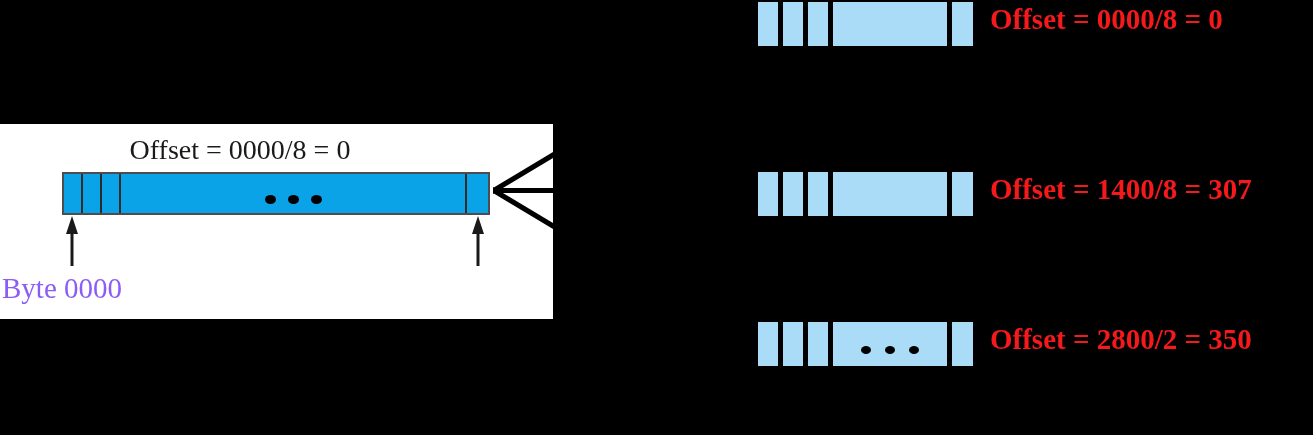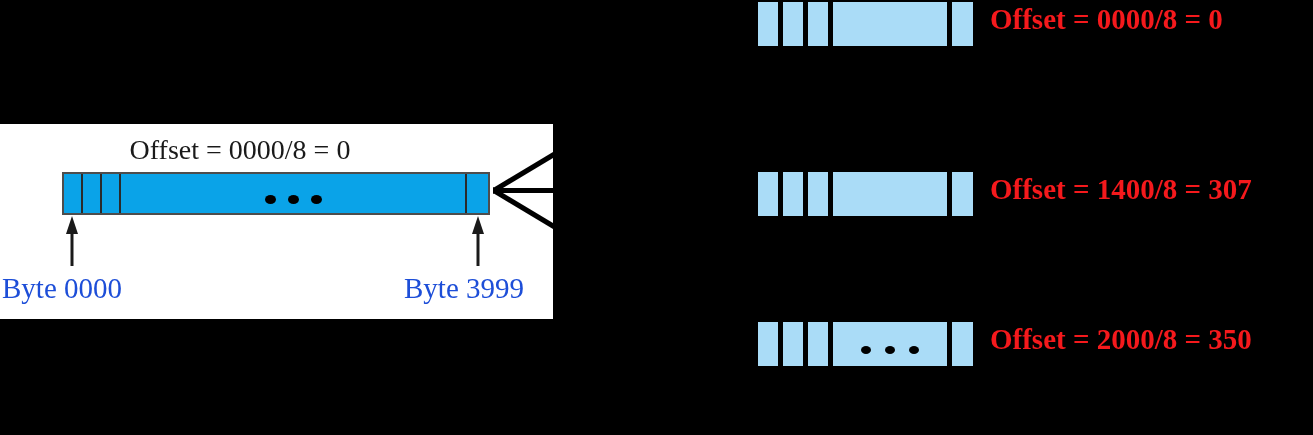--- a/index.html
+++ b/index.html
@@ -84,21 +84,21 @@
     width: 11px; height: 9px;
     border-radius: 50%;
     background: #000;
     margin: 0 6px;
   }
 
   
   .byte-label {
     position: absolute;
     font-size: 29px;
-    color: #1d4ed8;
+    color: #8b5cf6;
     white-space: nowrap;
     font-family: "Liberation Serif", "DejaVu Serif", serif;
   }
   #byte-low-label  { left: 2px;   top: 148px; }
   #byte-high-label { left: 404px; top: 148px; }
 
   
   .sector-row {
     position: absolute;
     left: 758px;
@@ -188,21 +188,20 @@
       <polygon points="478,92 472,110 484,110" fill="#1a1a1a"></polygon>
     </svg>
 
     <svg id="connectors" viewBox="0 0 553 195">
       <polygon points="493,64 553,28 553,34 493,70" fill="#000000"></polygon>
       <rect x="493" y="64" width="60" height="5" fill="#000000"></rect>
       <polygon points="493,63 553,99 553,105 493,69" fill="#000000"></polygon>
     </svg>
 
     <div class="byte-label" id="byte-low-label">Byte 0000</div>
-    <div class="byte-label" id="byte-high-label">Byte 3999</div>
   </div>
 
   <div class="sector-row" id="sector-row-0">
     <div class="sector-bar">
       <div class="scell s-narrow"></div>
       <div class="scell s-narrow"></div>
       <div class="scell s-narrow"></div>
       <div class="scell s-wide"></div>
       <div class="scell s-end"></div>
     </div>
@@ -225,16 +224,16 @@
       <div class="scell s-narrow"></div>
       <div class="scell s-narrow"></div>
       <div class="scell s-narrow"></div>
       <div class="scell s-wide">
         <div class="ellipsis-dots">
           <span class="dotrow"><i></i><i></i><i></i></span>
         </div>
       </div>
       <div class="scell s-end"></div>
     </div>
-    <div class="offset-red">Offset = 2000/8 = 350</div>
+    <div class="offset-red">Offset = 2800/2 = 350</div>
   </div>
 
 </div>
 
 </body></html>

